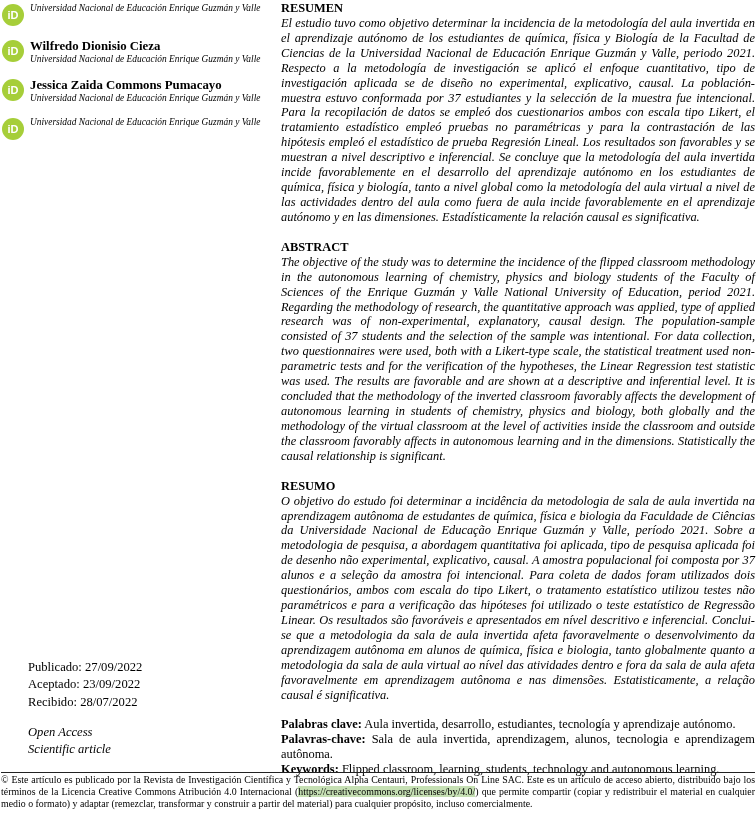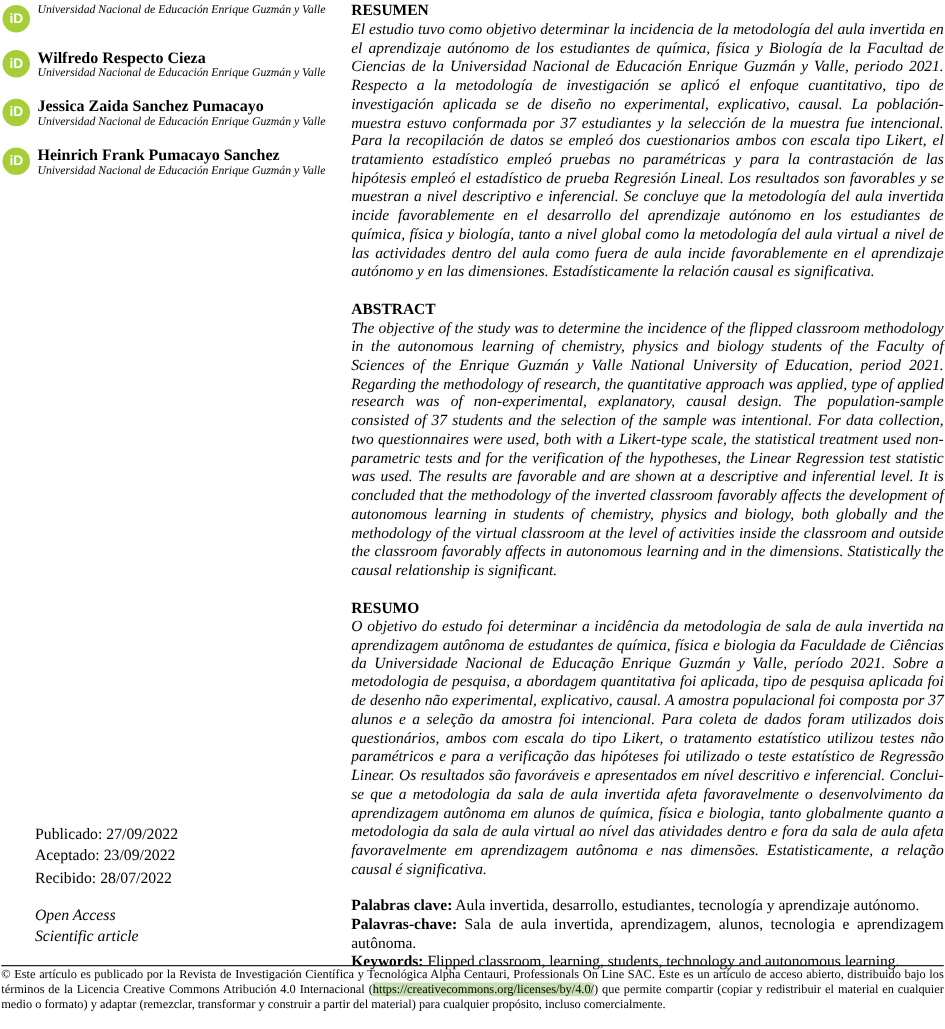--- a/index.html
+++ b/index.html
@@ -68,37 +68,36 @@
     <div class="author">
       <div class="orcid">iD</div>
       <div class="a-text">
         <div class="a-affil">Universidad Nacional de Educación Enrique Guzmán y Valle</div>
       </div>
     </div>
 
     <div class="author">
       <div class="orcid">iD</div>
       <div class="a-text">
-        <div class="a-name">Wilfredo Respecto Cieza</div>
+        <div class="a-name">Wilfredo Dionisio Cieza</div>
         <div class="a-affil">Universidad Nacional de Educación Enrique Guzmán y Valle</div>
       </div>
     </div>
 
     <div class="author">
       <div class="orcid">iD</div>
       <div class="a-text">
-        <div class="a-name">Jessica Zaida Sanchez Pumacayo</div>
+        <div class="a-name">Jessica Zaida Commons Pumacayo</div>
         <div class="a-affil">Universidad Nacional de Educación Enrique Guzmán y Valle</div>
       </div>
     </div>
 
     <div class="author">
       <div class="orcid">iD</div>
       <div class="a-text">
-        <div class="a-name">Heinrich Frank Pumacayo Sanchez</div>
         <div class="a-affil">Universidad Nacional de Educación Enrique Guzmán y Valle</div>
       </div>
     </div>
 
   </div>
 
   <div class="dates">
     <div class="date-row">
       <span>Publicado:</span>
       <span>27/09/2022</span>

